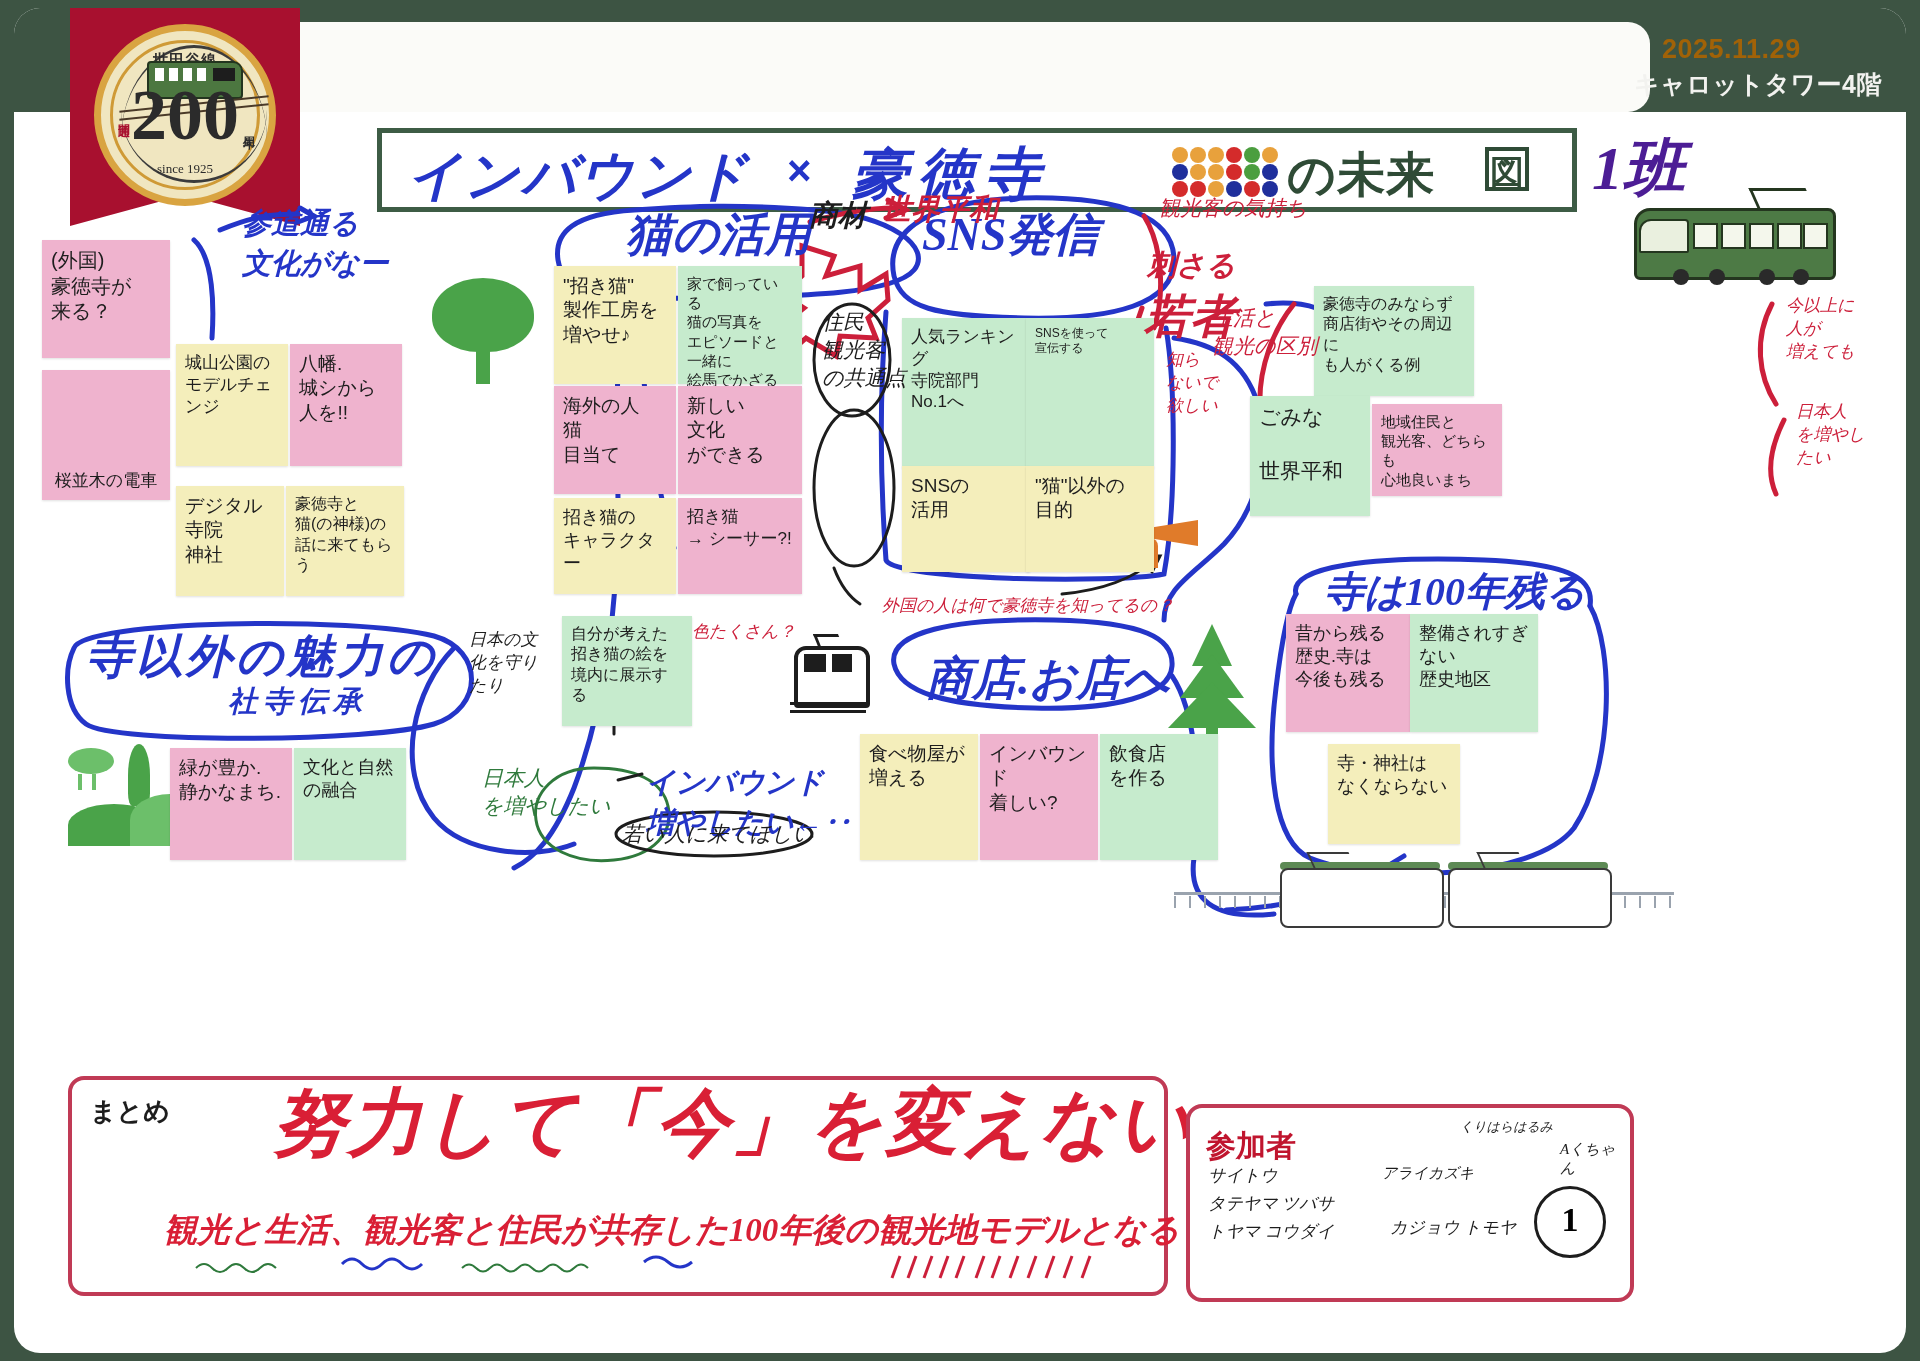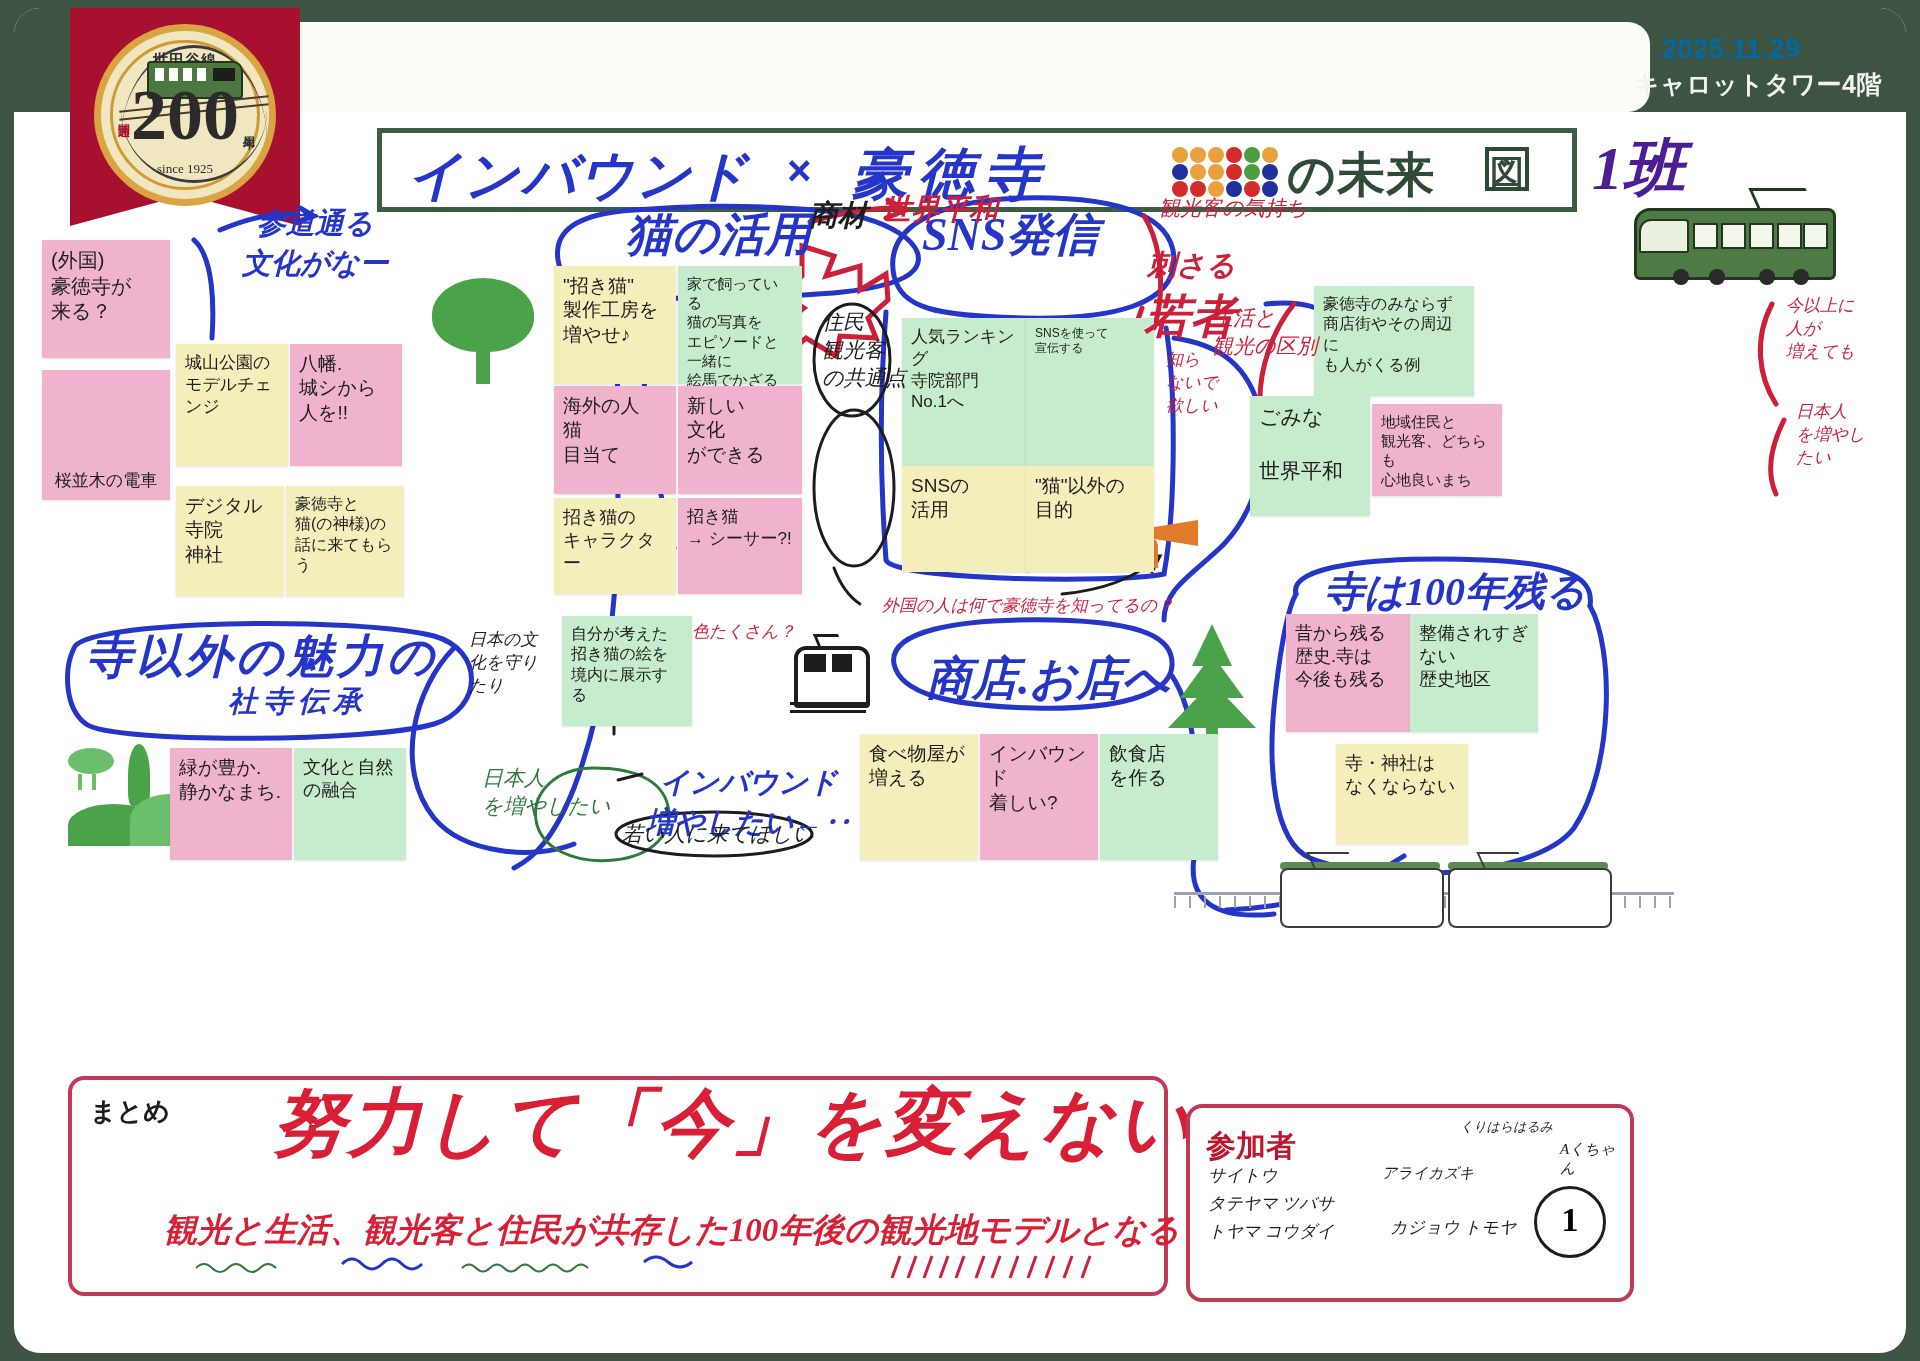--- a/index.html
+++ b/index.html
@@ -44,21 +44,21 @@
   .logo-train i{position:absolute;top:5px;width:9px;height:13px;background:#fff;display:block;}
   .logo-rail{position:absolute;left:18px;top:72px;width:150px;height:2px;background:#4a3a28;transform:rotate(-6deg);}
   .logo-rail2{position:absolute;left:18px;top:80px;width:150px;height:2px;background:#4a3a28;transform:rotate(-6deg);}
   .logo-arc{position:absolute;left:20px;top:14px;width:146px;height:92px;border-top:3px solid #3b3b3b;border-radius:50%/100% 100% 0 0;}
   .logo-arc2{position:absolute;left:20px;bottom:16px;width:146px;height:70px;border-bottom:3px solid #3b3b3b;border-radius:50%/0 0 100% 100%;}
 
   .hdr-title{
     position:absolute;left:352px;top:38px;font-size:31px;font-weight:bold;color:#2f4b36;
     letter-spacing:-0.5px;white-space:nowrap;
   }
-  .hdr-date{position:absolute;left:1648px;top:26px;color:#0369a1;font-weight:bold;font-size:27px;letter-spacing:0.5px;}
+  .hdr-date{position:absolute;left:1648px;top:26px;color:#a16207;font-weight:bold;font-size:27px;letter-spacing:0.5px;}
   .hdr-place{position:absolute;left:1620px;top:60px;color:#f2f2ef;font-weight:bold;font-size:25px;letter-spacing:0.5px;}
 
   
   .theme{
     position:absolute;left:363px;top:120px;width:1190px;height:74px;
     border:5px solid #3d5c45;background:#fff;
   }
   .theme-a{position:absolute;left:25px;top:7px;font-size:54px;font-weight:bold;color:#2435c8;
      font-family:"Liberation Serif",serif;font-style:italic;letter-spacing:2px;}
   .theme-x{position:absolute;left:405px;top:14px;font-size:42px;font-weight:bold;color:#2435c8;}
@@ -83,21 +83,21 @@
 
   
   .note{position:absolute;box-sizing:border-box;padding:8px 9px;
      font-size:19px;line-height:1.28;color:#1d1d1d;
      font-family:"Liberation Sans",sans-serif;white-space:pre-line;
      box-shadow:0 1px 2px rgba(0,0,0,.12);}
   .pink{background:#efb3ce;}
   .yellow{background:#f4eebb;}
   .green{background:#c6ebcd;}
   .hand{position:absolute;white-space:pre-line;font-family:"Liberation Serif",serif;font-style:italic;}
-  .blue{color:#2435c8;text-align:center;}
+  .blue{color:#2435c8;}
   .red{color:#cc1f3a;}
   .dark{color:#1d1d1d;}
   .grn{color:#2f7a3c;}
   .big{font-size:46px;font-weight:bold;}
   .mid{font-size:29px;font-weight:bold;}
   .sm{font-size:21px;}
   .xs{font-size:17px;}
 
   svg.over{position:absolute;left:0;top:0;width:1892px;height:1345px;pointer-events:none;}
 
@@ -377,21 +377,21 @@
 世界平和</div>
       <div class="note pink" style="left: 1358px; top: 396px; width: 130px; height: 92px; font-size: 15px;">地域住民と
 観光客、どちらも
 心地良いまち</div>
       <div class="note pink" style="left: 1272px; top: 606px; width: 124px; height: 118px; font-size: 18px;">昔から残る
 歴史.寺は
 今後も残る</div>
       <div class="note green" style="left: 1396px; top: 606px; width: 128px; height: 118px; font-size: 18px;">整備されすぎ
 ない
 歴史地区</div>
-      <div class="note yellow" style="left: 1314px; top: 736px; width: 132px; height: 100px; font-size: 18px; margin-left: 8px;">寺・神社は
+      <div class="note yellow" style="left: 1314px; top: 736px; width: 132px; height: 100px; font-size: 18px;">寺・神社は
 なくならない</div>
       <div class="note pink" style="left: 156px; top: 740px; width: 122px; height: 112px; font-size: 19px;">緑が豊か.
 静かなまち.</div>
       <div class="note green" style="left: 280px; top: 740px; width: 112px; height: 112px; font-size: 18px;">文化と自然
 の融合</div>
       <div class="note yellow" style="left: 846px; top: 726px; width: 118px; height: 126px; font-size: 19px;">食べ物屋が
 増える</div>
       <div class="note pink" style="left: 966px; top: 726px; width: 118px; height: 126px; font-size: 19px;">インバウンド
 着しい?</div>
       <div class="note green" style="left: 1086px; top: 726px; width: 118px; height: 126px; font-size: 19px;">飲食店

